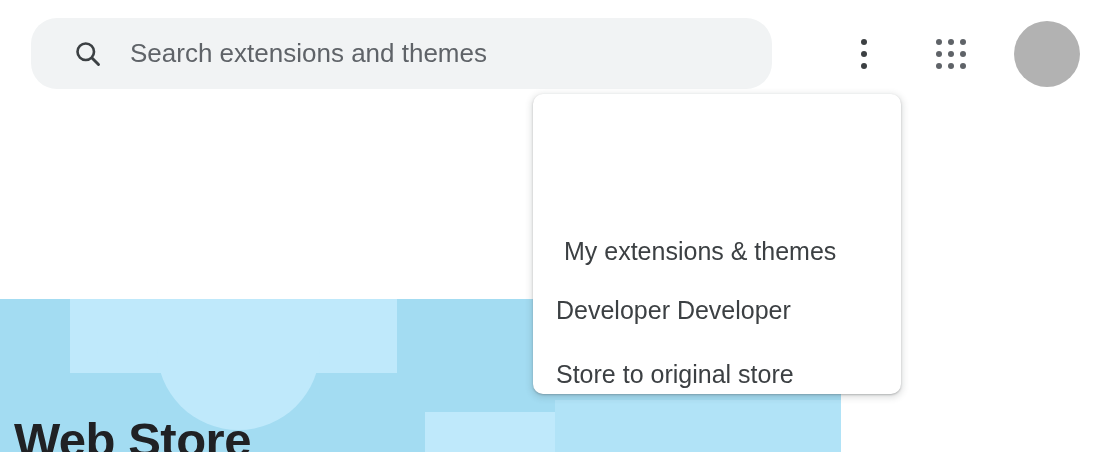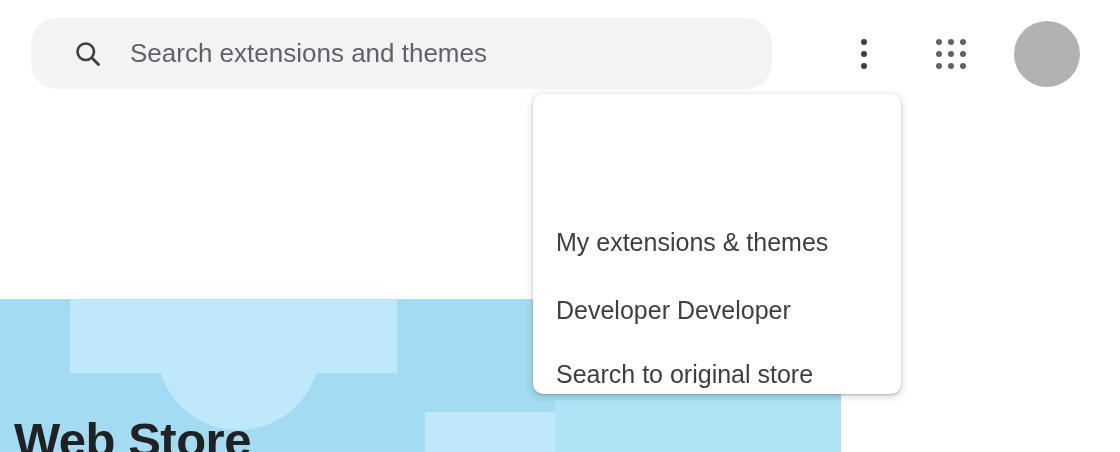--- a/index.html
+++ b/index.html
@@ -203,21 +203,21 @@
     box-sizing: border-box;
     cursor: pointer;
   }
   .menu-item .label {
     margin-left: 23px;
     font-size: 25px;
     color: #3c4043;
     white-space: nowrap;
     line-height: 1;
   }
-  .menu-item.i0 { top: 122px; }
+  .menu-item.i0 { top: 131px; margin-left: 8px; }
   .menu-item.i1 { top: 190px; }
   .menu-item.i2 { top: 254px; }
 </style>
 </head>
 <body>
 
 <div class="stage">
 
   <div class="hero-banner">
     <div class="hero-shape-rect-top"></div>
@@ -261,18 +261,18 @@
 
     <div class="menu-item i0">
       <span class="label">My extensions &amp; themes</span>
     </div>
 
     <div class="menu-item i1">
       <span class="label">Developer Developer</span>
     </div>
 
     <div class="menu-item i2">
-      <span class="label">Search to original store</span>
+      <span class="label">Store to original store</span>
     </div>
 
   </div>
 
 </div>
 
 </body></html>

